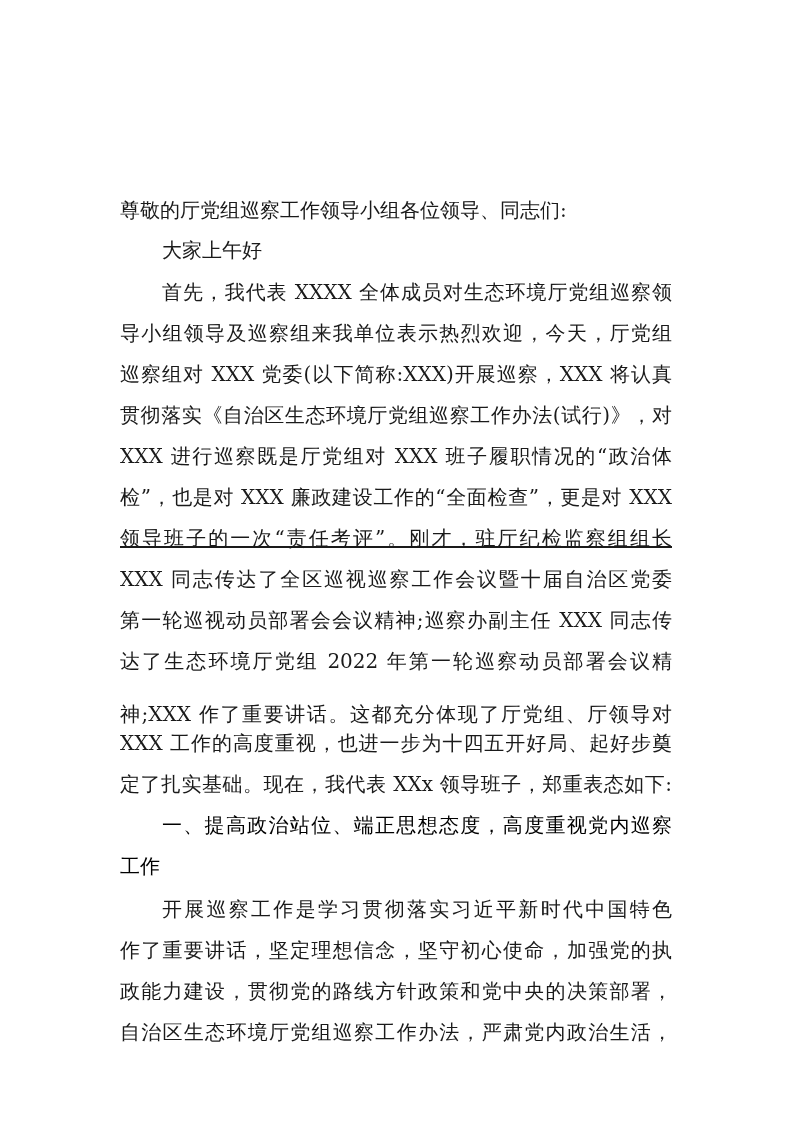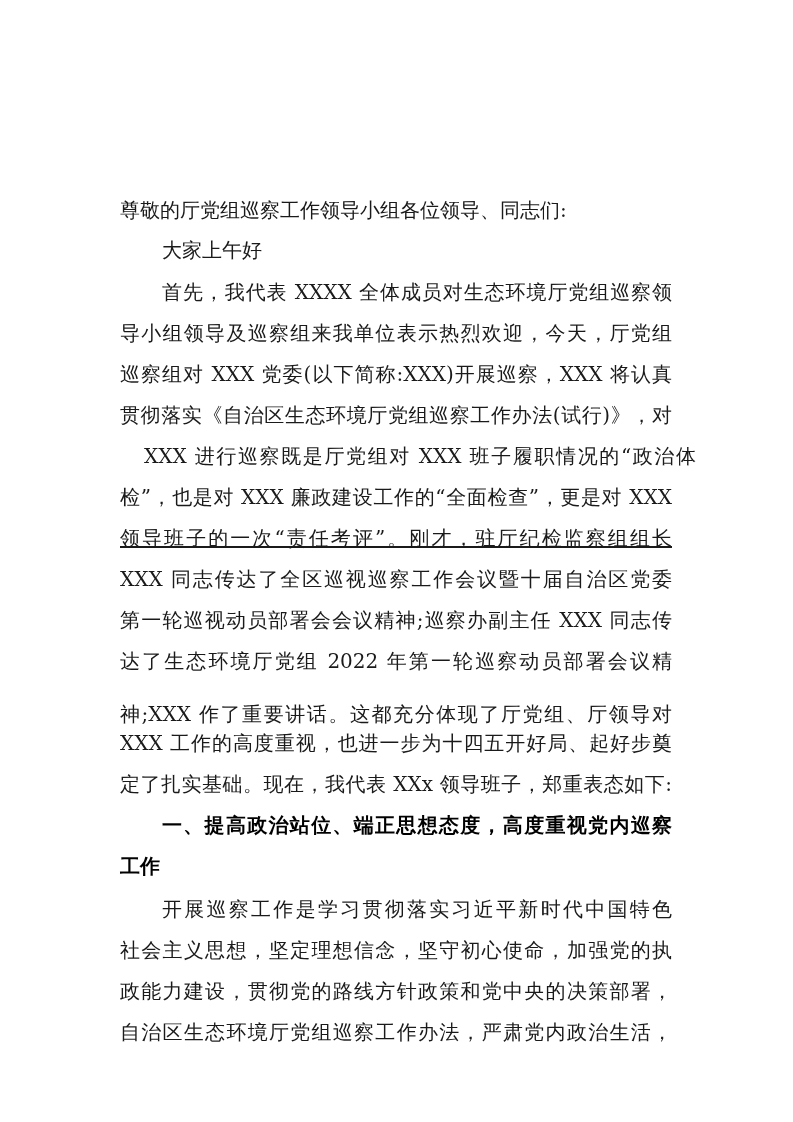--- a/index.html
+++ b/index.html
@@ -11,50 +11,50 @@
     font-size: 29px; letter-spacing: 1px; color: #111; white-space: nowrap;
   }
   .line {
     position: absolute; left: 120px; width: 552px;
     font-family: "DejaVu Serif", "Liberation Serif", serif;
     font-size: 20px; line-height: 28px; color: #1a1a1a;
     white-space: nowrap; text-align: justify; text-align-last: justify;
   }
   .line.last { text-align-last: left; }
   .line.indent { left: 162px; width: 510px; }
-  .line.heading { font-family: "DejaVu Sans", "Liberation Sans", sans-serif; font-weight: bold; color: #000; }
+  .line.heading { font-family: "DejaVu Sans", "Liberation Sans", sans-serif; font-weight: normal; color: #000; }
 </style>
 </head>
 <body>
 
 <div class="page">
 
   <div class="line last" style="top:196px;">尊敬的厅党组巡察工作领导小组各位领导、同志们:</div>
   <div class="line indent last" style="top:236px;">大家上午好</div>
 
   <div>
     <div class="line indent" style="top:278px;">首先，我代表 XXXX 全体成员对生态环境厅党组巡察领</div>
     <div class="line" style="top:319px;">导小组领导及巡察组来我单位表示热烈欢迎，今天，厅党组</div>
     <div class="line" style="top:360px;">巡察组对 XXX 党委(以下简称:XXX)开展巡察，XXX 将认真</div>
     <div class="line" style="top:401px;">贯彻落实《自治区生态环境厅党组巡察工作办法(试行)》，对</div>
-    <div class="line" style="top:442px;margin-left:24px;">XXX 进行巡察既是厅党组对 XXX 班子履职情况的“政治体</div>
+    <div class="line" style="top:442px;">XXX 进行巡察既是厅党组对 XXX 班子履职情况的“政治体</div>
     <div class="line" style="top:483px;">检”，也是对 XXX 廉政建设工作的“全面检查”，更是对 XXX</div>
     <div class="line" style="top:524px;text-decoration:underline;">领导班子的一次“责任考评”。刚才，驻厅纪检监察组组长</div>
     <div class="line" style="top:565px;">XXX 同志传达了全区巡视巡察工作会议暨十届自治区党委</div>
     <div class="line" style="top:606px;">第一轮巡视动员部署会会议精神;巡察办副主任 XXX 同志传</div>
     <div class="line" style="top:647px;">达了生态环境厅党组 2022 年第一轮巡察动员部署会议精</div>
     <div class="line" style="top:688px;margin-top:12px;">神;XXX 作了重要讲话。这都充分体现了厅党组、厅领导对</div>
     <div class="line" style="top:729px;">XXX 工作的高度重视，也进一步为十四五开好局、起好步奠</div>
     <div class="line" style="top:770px;">定了扎实基础。现在，我代表 XXx 领导班子，郑重表态如下:</div>
   </div>
 
   <div>
     <div class="line indent heading" style="top:811px;">一、提高政治站位、端正思想态度，高度重视党内巡察</div>
     <div class="line heading last" style="top:852px;">工作</div>
   </div>
 
   <div>
     <div class="line indent" style="top:895px;">开展巡察工作是学习贯彻落实习近平新时代中国特色</div>
-    <div class="line" style="top:936px;">社会主义思想，坚定理想信念，坚守初心使命，加强党的执</div>
+    <div class="line" style="top:936px;">作了重要讲话，坚定理想信念，坚守初心使命，加强党的执</div>
     <div class="line" style="top:977px;">政能力建设，贯彻党的路线方针政策和党中央的决策部署，</div>
     <div class="line" style="top:1018px;">自治区生态环境厅党组巡察工作办法，严肃党内政治生活，</div>
   </div>
 </div>
 
 </body></html>

